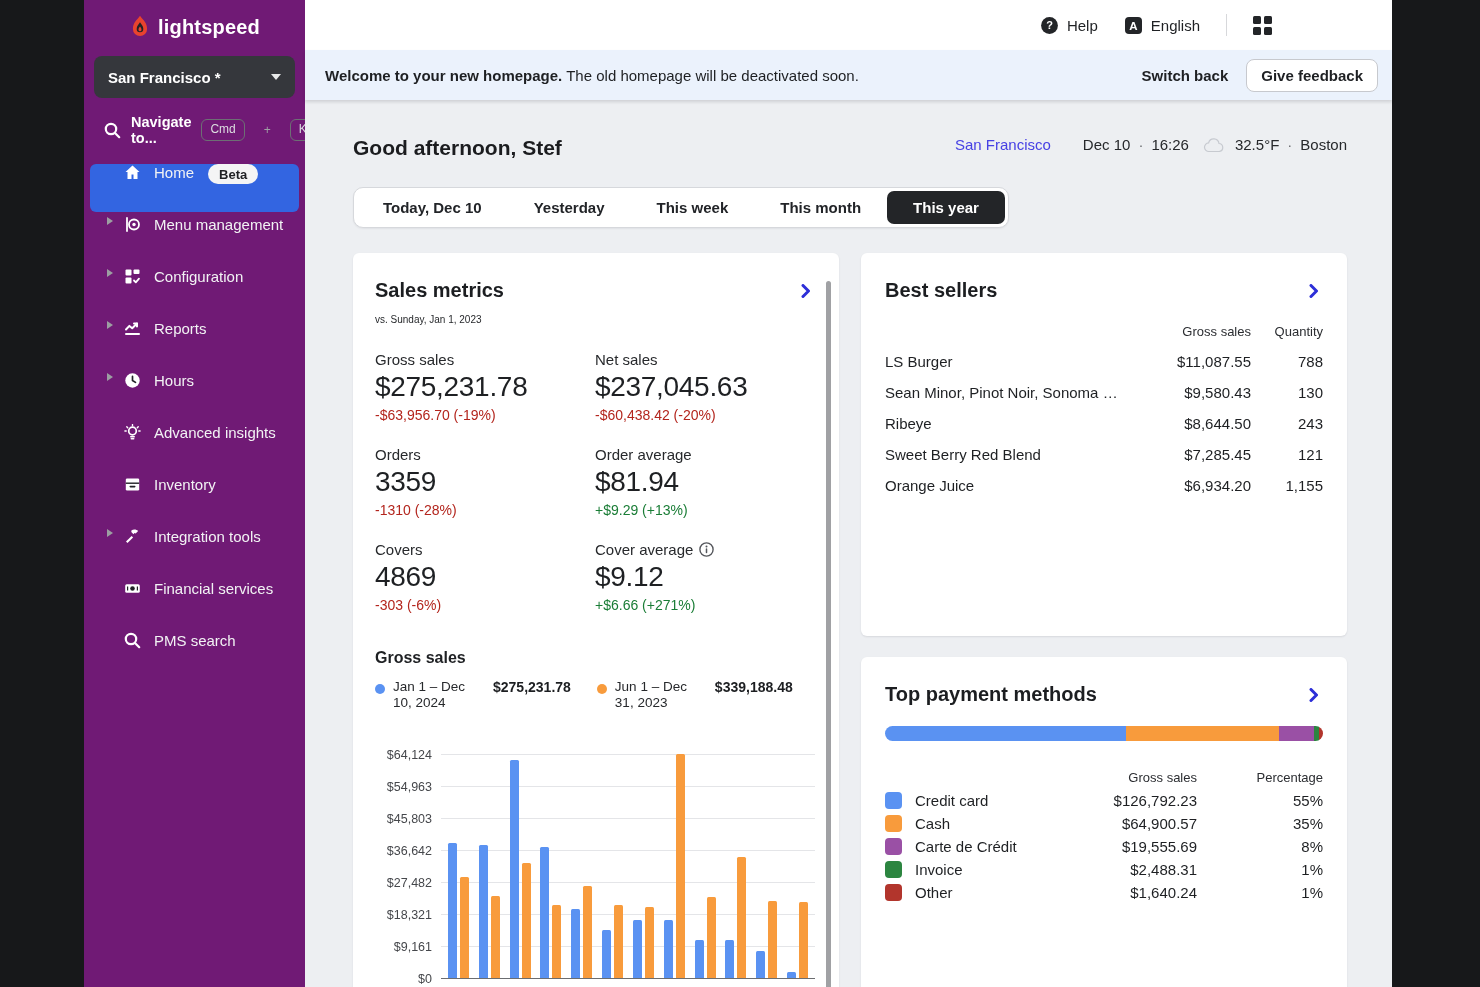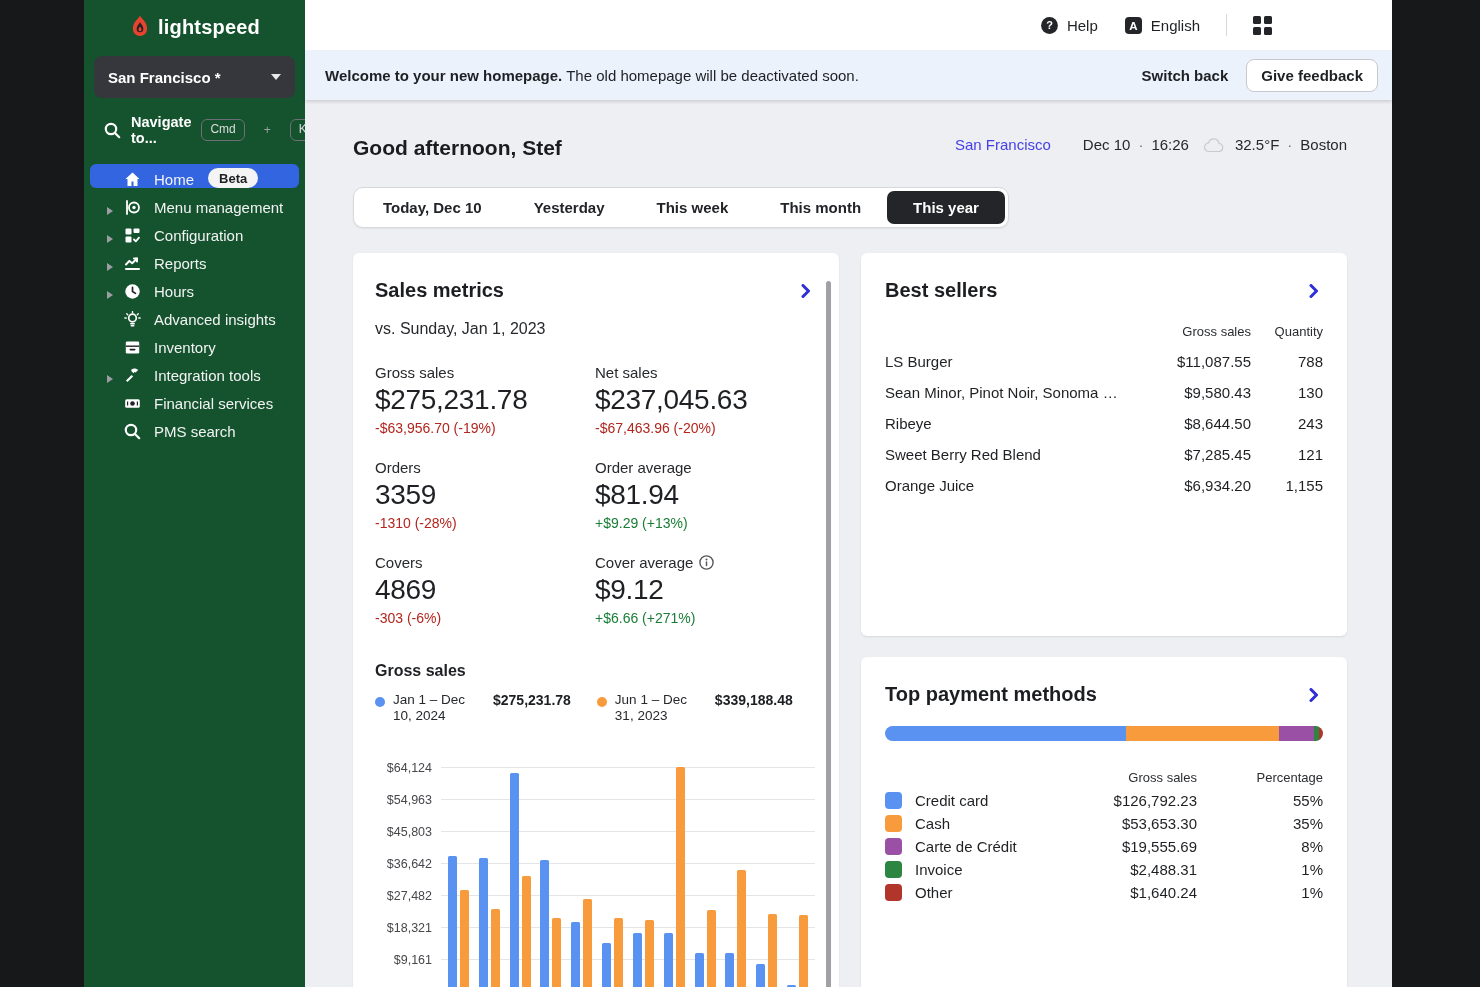--- a/index.html
+++ b/index.html
@@ -4,33 +4,33 @@
 <style>
   * { margin:0; padding:0; box-sizing:border-box; }
   html,body { background:#0e0f11; }
   body { font-family:"Liberation Sans", sans-serif; }
   .page { width:1480px; height:987px; position:relative; overflow:hidden; display:flex; background:#17181a; }
   .edge { background:#17181a; }
   .edge-left { width:84px; }
   .edge-right { width:88px; }
 
   
-  .sidebar { width:221px; background:#14532d; color:#f0f1f2; flex-shrink:0; display:flex; flex-direction:column; }
+  .sidebar { width:221px; background:#701a75; color:#f0f1f2; flex-shrink:0; display:flex; flex-direction:column; }
   .logo-row { display:flex; align-items:center; justify-content:center; gap:7px; height:50px; margin-top:2px; }
   .logo-text { color:#fff; font-size:20px; font-weight:700; letter-spacing:.2px; }
   .location-select { margin:4px 10px 0; background:#35373c; border-radius:8px; height:42px; display:flex; align-items:center; justify-content:space-between; padding:0 14px; cursor:pointer; }
   .location-select .loc-label { font-size:15px; font-weight:700; color:#fff; }
   .caret-down { width:0; height:0; border-left:5px solid transparent; border-right:5px solid transparent; border-top:6px solid #e8e9ea; }
   .search-row { display:flex; align-items:center; margin:16px 12px 10px 20px; gap:10px; cursor:pointer; }
   .search-row .search-label { font-size:14.5px; font-weight:700; color:#fff; flex:1; }
   .kbd-group { display:flex; align-items:center; gap:19px; }
   .kbd { border:1px solid #6d6f74; border-radius:6px; color:#dcdde0; font-size:12px; padding:2px 8px; line-height:1.3; }
   .kbd-plus { color:#9fa1a5; font-size:12px; }
   .nav { margin-top:8px; }
-  .nav-item { display:flex; align-items:flex-end; height:24px; margin:0 6px 4px; border-radius:6px; padding-left:12px; cursor:pointer; }
+  .nav-item { display:flex; align-items:flex-start; height:48px; margin:0 6px 4px; border-radius:6px; padding-left:12px; cursor:pointer; }
   .nav-item.active { background:#3365e1; }
   .nav-caret { width:16px; display:flex; align-items:center; justify-content:center; flex-shrink:0; }
   .nav-caret svg { display:block; }
   .nav-icon { width:17px; height:17px; margin-left:6px; margin-right:13px; display:flex; align-items:center; justify-content:center; flex-shrink:0; }
   .nav-label { font-size:15px; font-weight:500; color:#f2f3f4; white-space:nowrap; }
   .beta-badge { background:#f4f4f5; color:#1f2023; border-radius:999px; font-size:13px; font-weight:700; padding:2.5px 11px; margin-left:14px; }
 
   
   .main { width:1087px; flex-shrink:0; display:flex; flex-direction:column; background:#edeff2; }
   .topbar { height:50px; background:#fff; display:flex; align-items:center; justify-content:flex-end; padding-right:120px; gap:26px; flex-shrink:0; }
@@ -58,21 +58,21 @@
   .tab.active { background:#232528; color:#fff; }
 
   .cards { display:flex; gap:22px; margin-top:25px; align-items:flex-start; }
   .card { background:#fff; border-radius:6px; box-shadow:0 1px 2px rgba(16,24,40,.1); }
   .card-title-row { display:flex; align-items:center; justify-content:space-between; }
   .card-title { font-size:20px; font-weight:700; color:#1c1e21;text-align:right; }
   .chevron-link { cursor:pointer; display:flex; padding:2px; }
 
   
   .sales-card { width:486px; height:950px; padding:26px 24px 0 22px; position:relative; overflow:hidden; flex-shrink:0; }
-  .sales-sub { font-size:16px; color:#27292c; margin-top:18px; }
+  .sales-sub { font-size:10px; color:#27292c; margin-top:12px; }
   .metrics-grid { display:grid; grid-template-columns:1fr 1fr; margin-top:26px; row-gap:23px; }
   .metric-label { font-size:15px; color:#27292c; display:flex; align-items:center; gap:6px; }
   .metric-value { font-size:28px; font-weight:500; color:#1e2023; margin-top:3px; letter-spacing:-.3px; }
   .metric-change { font-size:14px; margin-top:4px; font-weight:500; }
   .metric-change.neg { color:#b3251d; }
   .metric-change.pos { color:#1a7d36; }
   .chart-section-title { font-size:16px; font-weight:700; color:#1e2023; margin-top:36px; }
   .chart-legend { display:flex; gap:26px; margin-top:12px; }
   .legend-item { display:flex; gap:8px; }
   .legend-dot { width:10px; height:10px; border-radius:50%; margin-top:5px; flex-shrink:0; }
@@ -355,21 +355,21 @@
           <div class="sales-sub">vs. Sunday, Jan 1, 2023</div>
           <div class="metrics-grid">
               <div class="metric">
                 <div class="metric-label">Gross sales</div>
                 <div class="metric-value">$275,231.78</div>
                 <div class="metric-change neg">-$63,956.70 (-19%)</div>
               </div>
               <div class="metric">
                 <div class="metric-label">Net sales</div>
                 <div class="metric-value">$237,045.63</div>
-                <div class="metric-change neg">-$67,463.96 (-20%)</div>
+                <div class="metric-change neg">-$60,438.42 (-20%)</div>
               </div>
               <div class="metric">
                 <div class="metric-label">Orders</div>
                 <div class="metric-value">3359</div>
                 <div class="metric-change neg">-1310 (-28%)</div>
               </div>
               <div class="metric">
                 <div class="metric-label">Order average</div>
                 <div class="metric-value">$81.94</div>
                 <div class="metric-change pos">+$9.29 (+13%)</div>
@@ -551,21 +551,21 @@
             <div id="pm-rows">
                 <div class="pm-row">
                   <span class="pm-swatch" style="background:#5a92f2"></span>
                   <span>Credit card</span>
                   <span class="num">$126,792.23</span>
                   <span class="num">55%</span>
                 </div>
                 <div class="pm-row">
                   <span class="pm-swatch" style="background:#f89b3c"></span>
                   <span>Cash</span>
-                  <span class="num">$53,653.30</span>
+                  <span class="num">$64,900.57</span>
                   <span class="num">35%</span>
                 </div>
                 <div class="pm-row">
                   <span class="pm-swatch" style="background:#9a50a5"></span>
                   <span>Carte de Crédit</span>
                   <span class="num">$19,555.69</span>
                   <span class="num">8%</span>
                 </div>
                 <div class="pm-row">
                   <span class="pm-swatch" style="background:#2c8540"></span>

